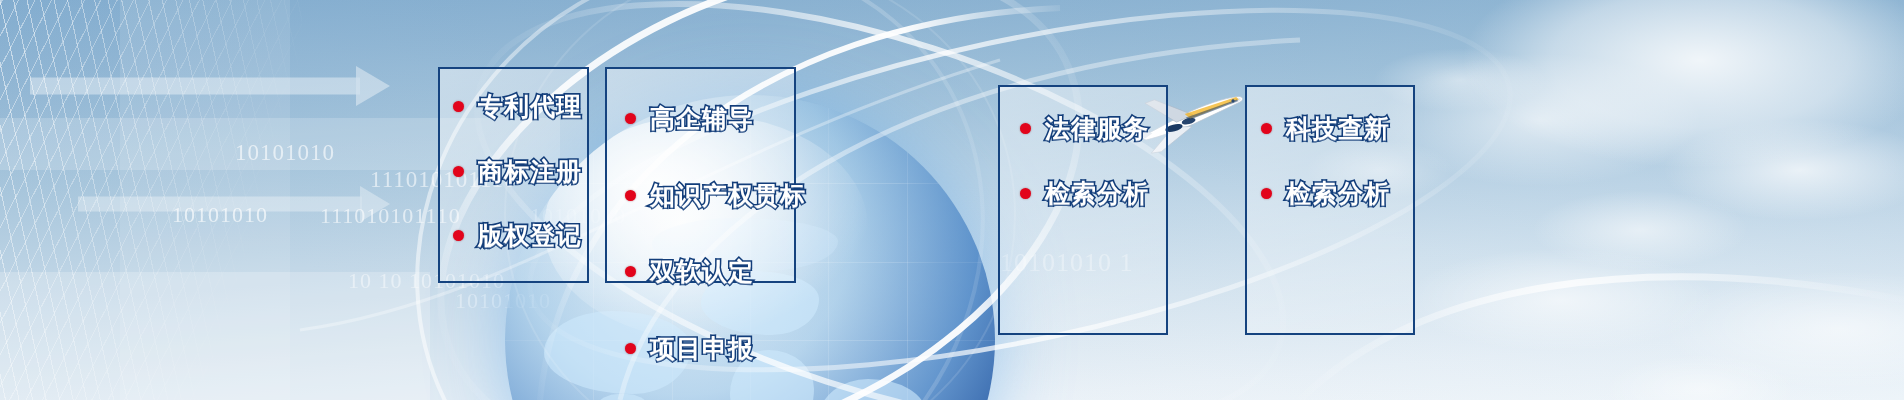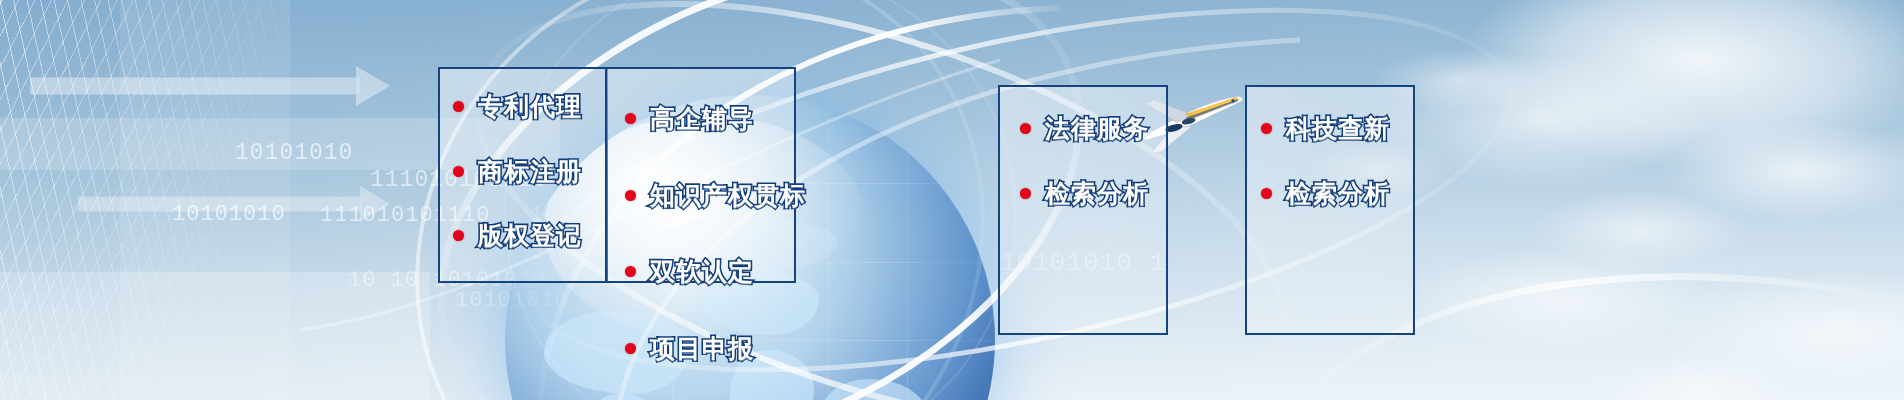--- a/index.html
+++ b/index.html
@@ -44,21 +44,21 @@
     width:0;height:0;border-style:solid;border-color:transparent;
     border-left-color:rgba(255,255,255,.72);}
   .arrow.a1{left:30px;top:66px;width:360px;height:40px;}
   .arrow.a1 .shaft{width:330px;height:17px;}
   .arrow.a1 .head{border-width:20px 0 20px 34px;}
   .arrow.a2{left:78px;top:186px;width:312px;height:36px;opacity:.46;}
   .arrow.a2 .shaft{width:284px;height:15px;}
   .arrow.a2 .head{border-width:18px 0 18px 30px;}
 
   
-  .binary{position:absolute;color:rgba(255,255,255,.70);font-family:Liberation Mono, monospace;
+  .binary{position:absolute;color:rgba(255,255,255,.70);font-family:Liberation Serif, serif;
     letter-spacing:1px;white-space:nowrap;pointer-events:none;user-select:none;}
   .b1{left:235px;top:140px;font-size:23px;color:rgba(255,255,255,.62);}
   .b2{left:370px;top:167px;font-size:23px;color:rgba(255,255,255,.58);}
   .b3{left:172px;top:202px;font-size:22px;color:rgba(255,255,255,.66);}
   .b4{left:320px;top:203px;font-size:22px;color:rgba(255,255,255,.60);}
   .b5{left:530px;top:203px;font-size:22px;color:rgba(255,255,255,.42);}
   .b6{left:348px;top:268px;font-size:22px;color:rgba(255,255,255,.46);}
   .b7{left:455px;top:288px;font-size:22px;color:rgba(255,255,255,.42);}
   .b8{left:1000px;top:248px;font-size:26px;color:rgba(255,255,255,.34);}
 
@@ -87,21 +87,21 @@
     display:flex;flex-direction:column;}
   .card .items{display:flex;flex-direction:column;}
   .row{display:flex;align-items:center;}
   .dot{width:11px;height:11px;border-radius:50%;background:#e2041b;flex:0 0 auto;
     box-shadow:0 0 2px rgba(120,0,0,.45);}
   .label{margin-left:14px;font-size:25px;font-weight:bold;color:#ffffff;white-space:nowrap;
     letter-spacing:1px;line-height:1.1;
     -webkit-text-stroke:3.2px #123d7a;paint-order:stroke fill;
     text-shadow:0 1px 0 rgba(255,255,255,.35);}
 
-  #card1{left:438px;top:67px;width:170px;height:216px;padding:24px 0 0 13px;}
+  #card1{left:438px;top:67px;width:151px;height:216px;padding:24px 0 0 13px;}
   #card2{left:605px;top:67px;width:191px;height:216px;padding:24px 0 0 18px;}
   #card3{left:998px;top:85px;width:170px;height:250px;padding:28px 0 0 20px;text-align:right;}
   #card4{left:1205px;top:85px;width:170px;height:250px;padding:28px 0 0 14px;margin-left:40px;}
 
   #card1 .row{margin-bottom:37px;}
   #card2 .row{margin-bottom:37px;margin-top:12px;}
   #card3 .row{margin-bottom:37px;}
   #card4 .row{margin-bottom:37px;}
 </style>
 </head>

